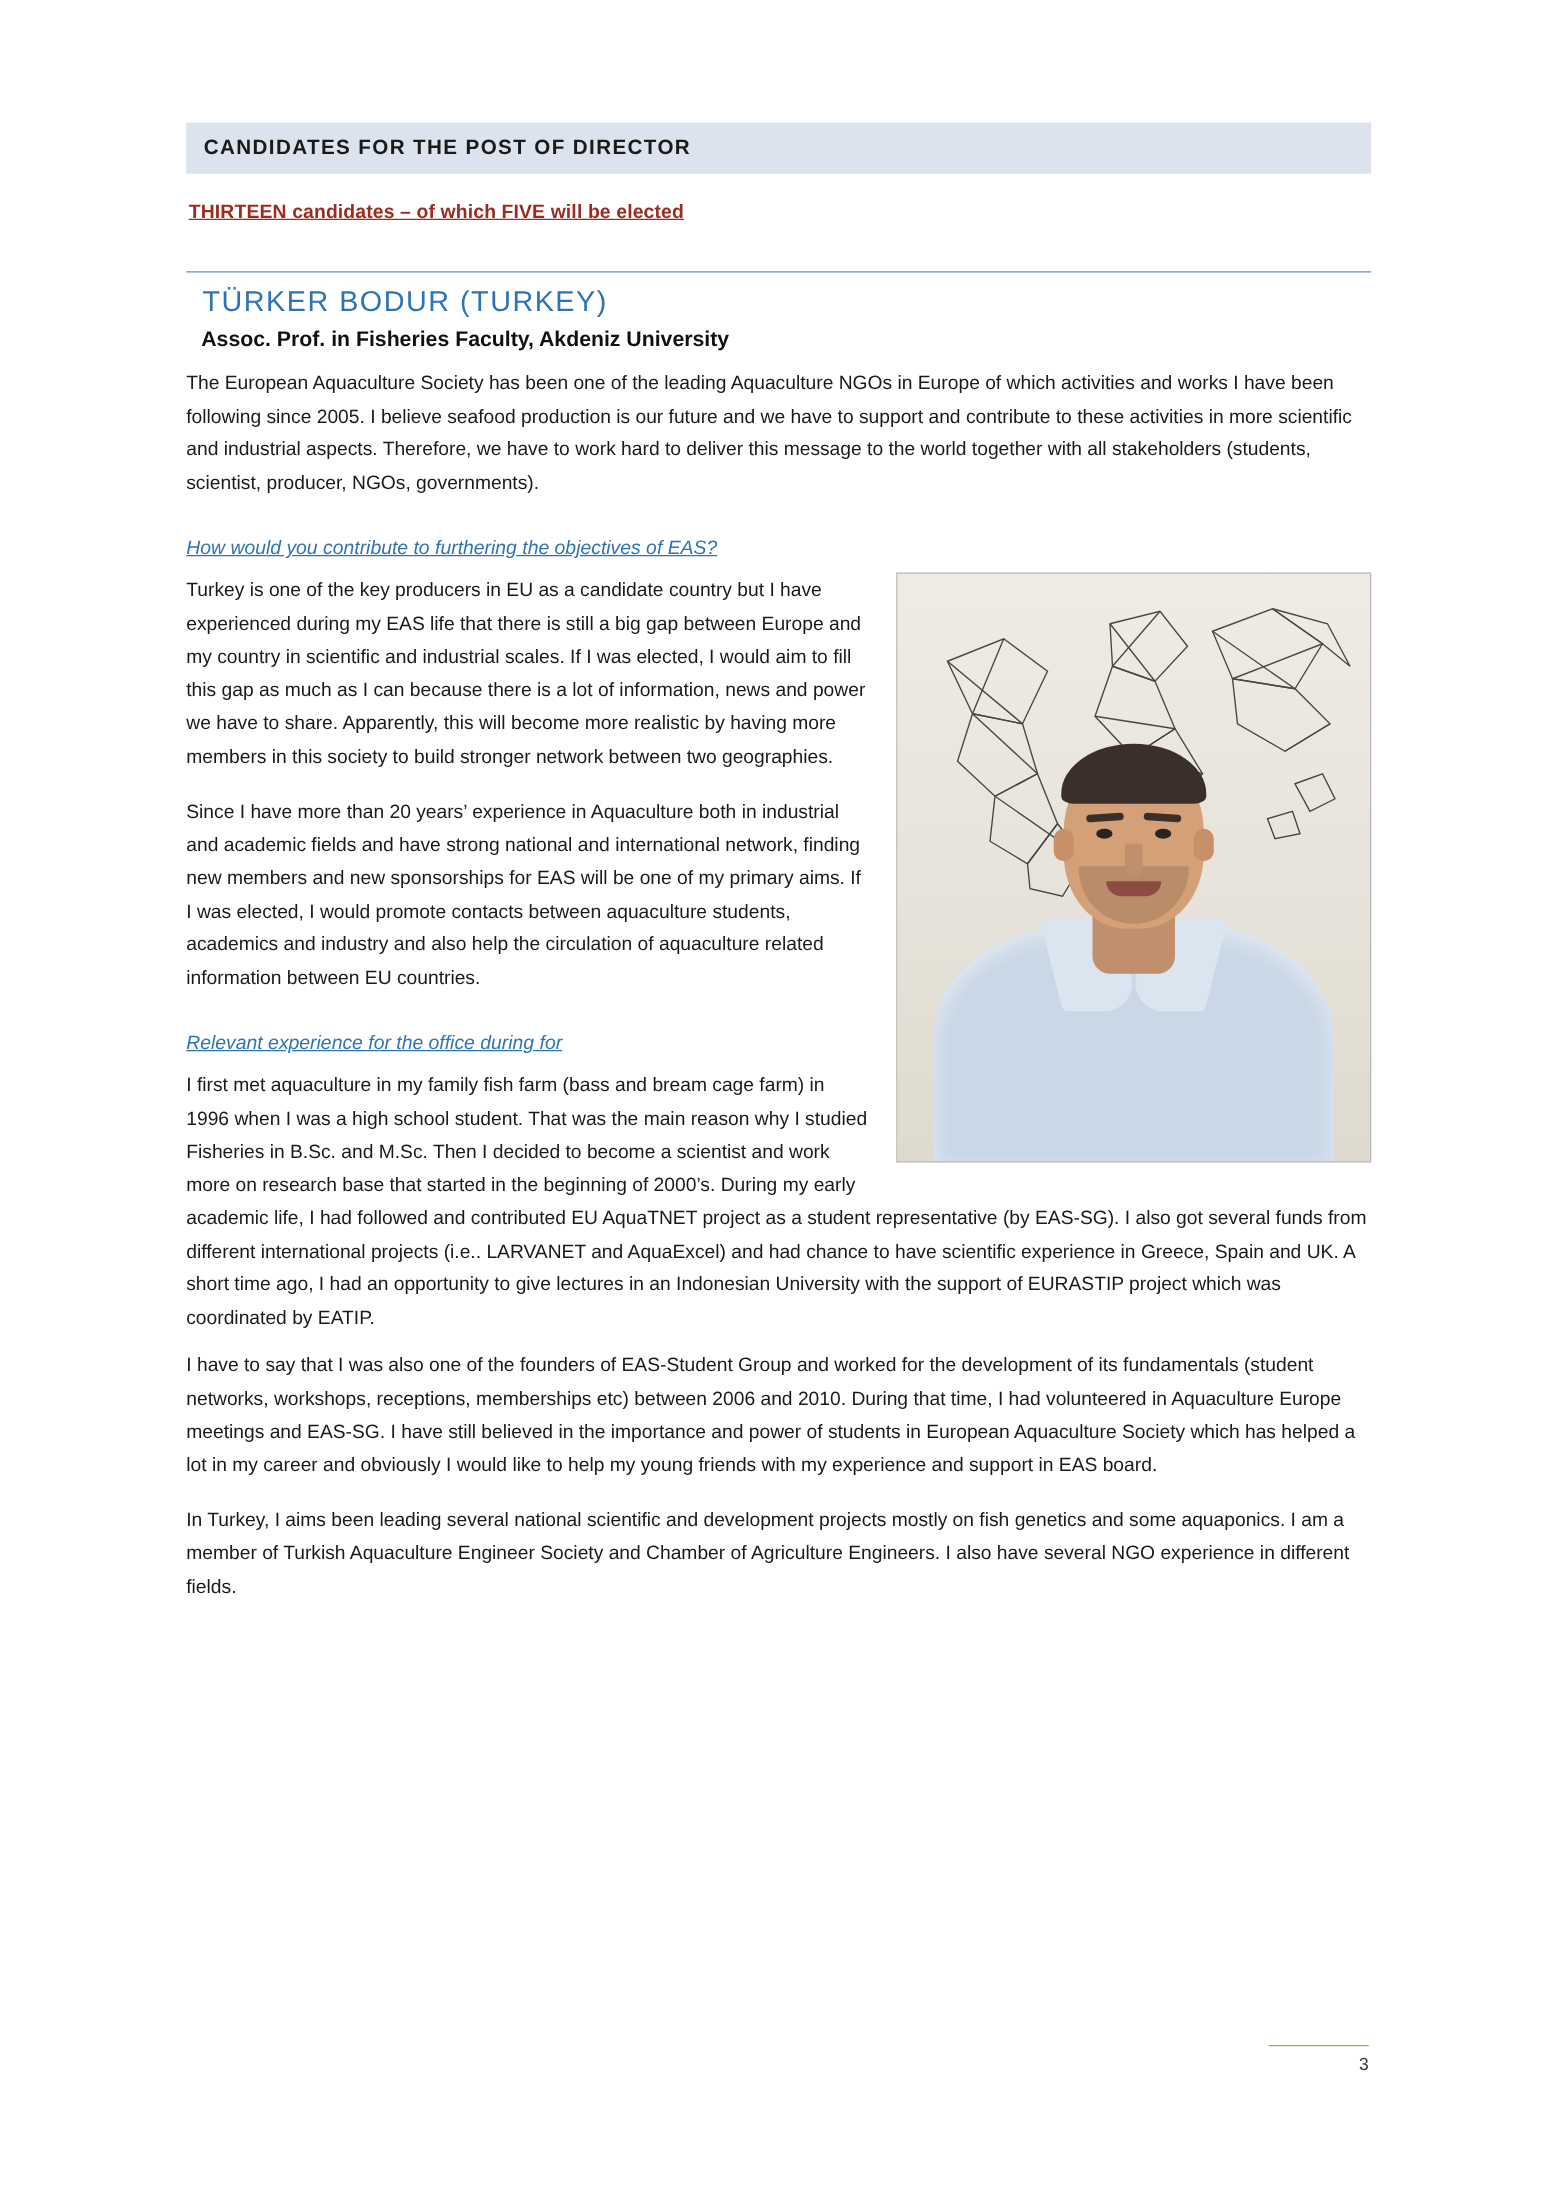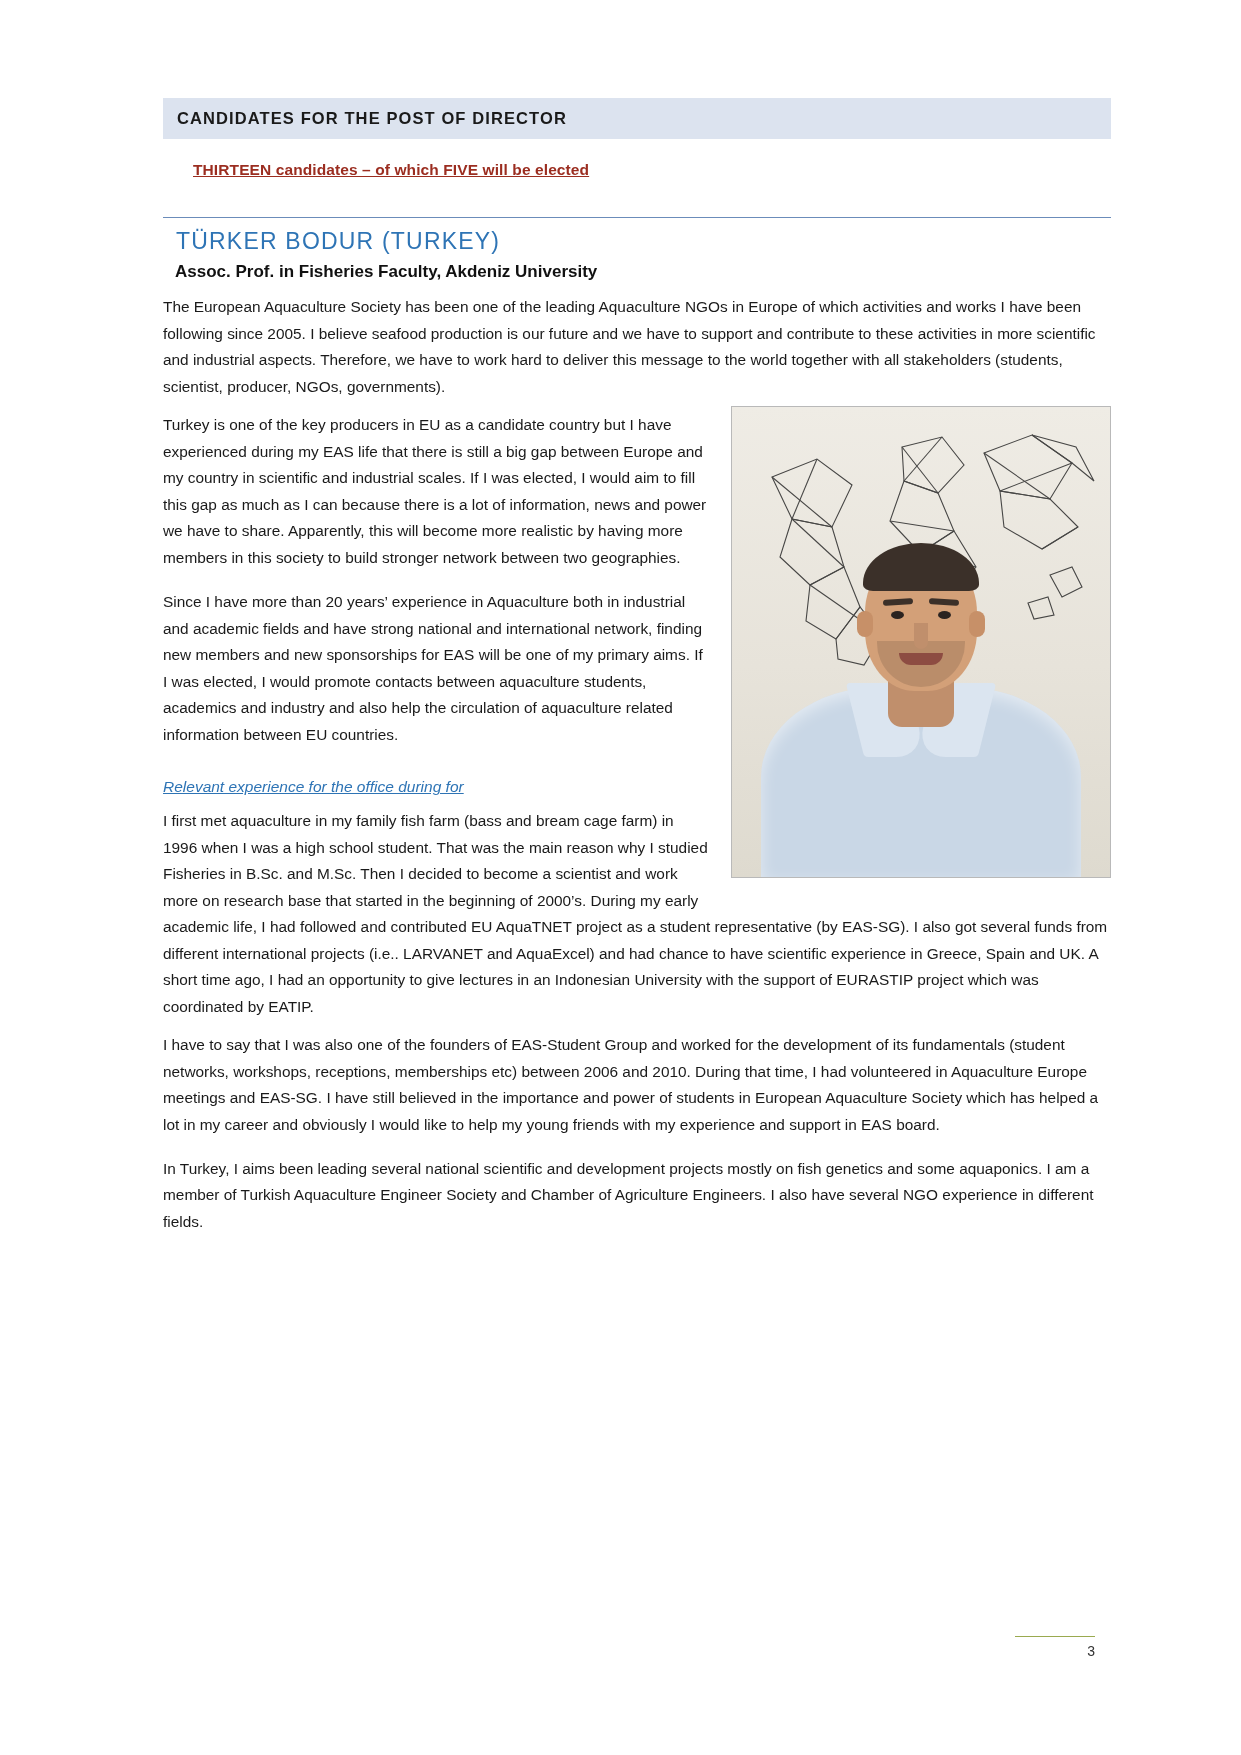--- a/index.html
+++ b/index.html
@@ -18,21 +18,21 @@
   .page {
     position: absolute;
     left: 0; top: 0;
     width: 1241px;
     height: 1755px;
     box-sizing: border-box;
     padding: 0;
   }
   .content {
     position: absolute;
-    left: 163px;
+    left: 149px;
     top: 98px;
     width: 948px;
   }
 
   
   .header-band {
     background: #dce3ef;
     padding: 11px 0 11px 14px;
     box-sizing: border-box;
     width: 948px;
@@ -48,21 +48,20 @@
   .subtitle-line {
     margin-top: 22px;
     padding-left: 2px;
   }
   .subtitle-line .text {
     color: #9b2d20;
     font-weight: bold;
     font-size: 15.5px;
     text-decoration: underline;
     letter-spacing: 0.1px;
-    margin-left: 28px;
   }
 
   
   .candidate {
     margin-top: 38px;
   }
   .cand-rule {
     border-top: 1px solid #6b8cba;
     width: 948px;
     margin-bottom: 10px;
@@ -290,20 +289,21 @@
       <div class="cand-rule"></div>
       <div class="cand-name-row">
         <div class="cand-bar"></div>
         <div class="cand-name">TÜRKER BODUR (TURKEY)</div>
       </div>
       <div class="cand-role">Assoc. Prof. in Fisheries Faculty, Akdeniz University</div>
     </div>
 
     <p class="body">The European Aquaculture Society has been one of the leading Aquaculture NGOs in Europe of which activities and works I have been following since 2005. I believe seafood production is our future and we have to support and contribute to these activities in more scientific and industrial aspects. Therefore, we have to work hard to deliver this message to the world together with all stakeholders (students, scientist, producer, NGOs, governments).</p>
 
+    <div class="qheading">How would you contribute to furthering the objectives of EAS?</div>
 
     <div class="photo">
       <div class="wall"></div>
       <svg class="map" viewBox="0 0 378 290">
         <g stroke="#2b2b2b" stroke-width="1.1" fill="none">
 
           <polygon points="40,70 85,52 120,78 100,120 60,112"></polygon>
           <polygon points="60,112 100,120 112,160 78,178 48,150"></polygon>
           <polygon points="78,178 112,160 128,200 104,232 74,214"></polygon>
           <polygon points="104,232 128,200 150,228 132,258 106,252"></polygon>

